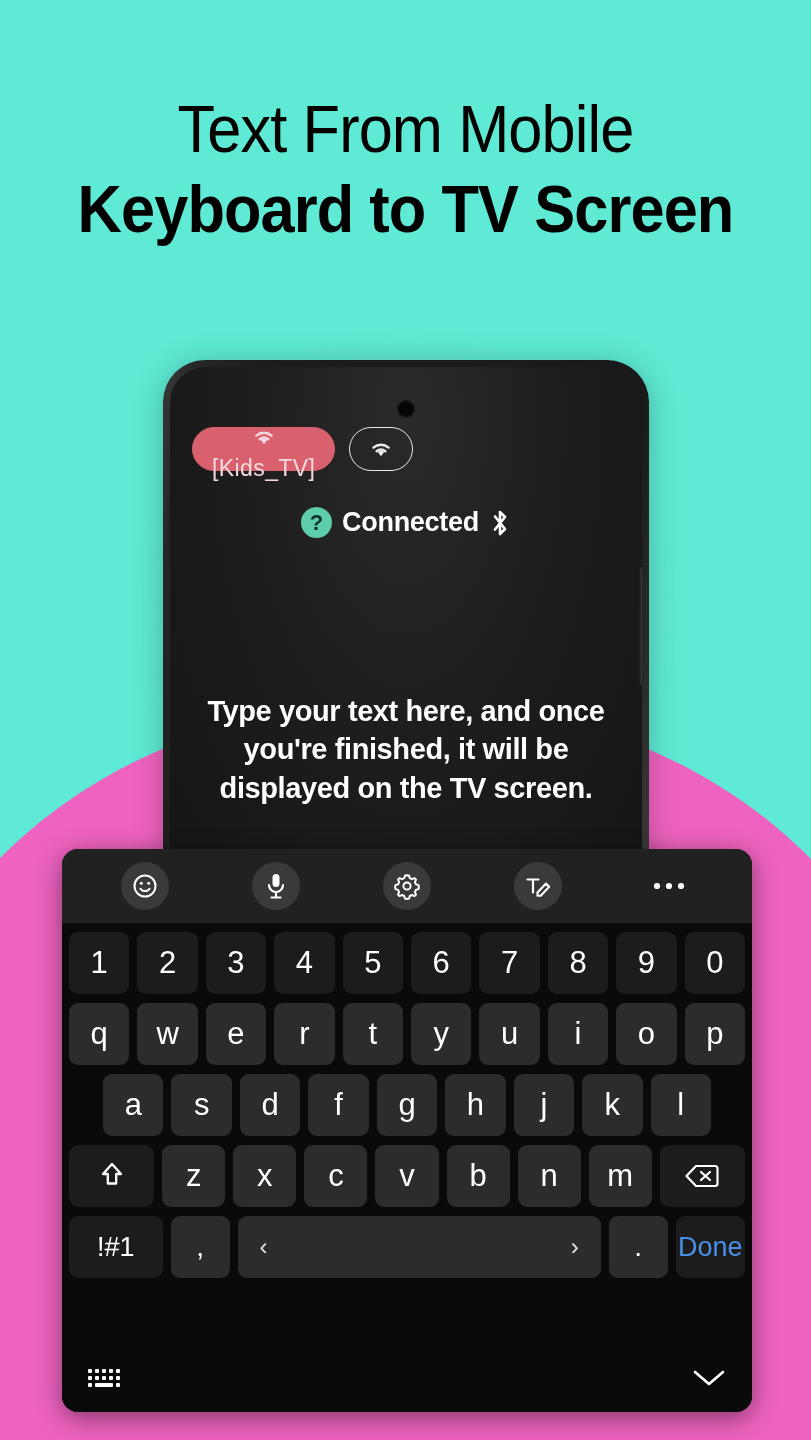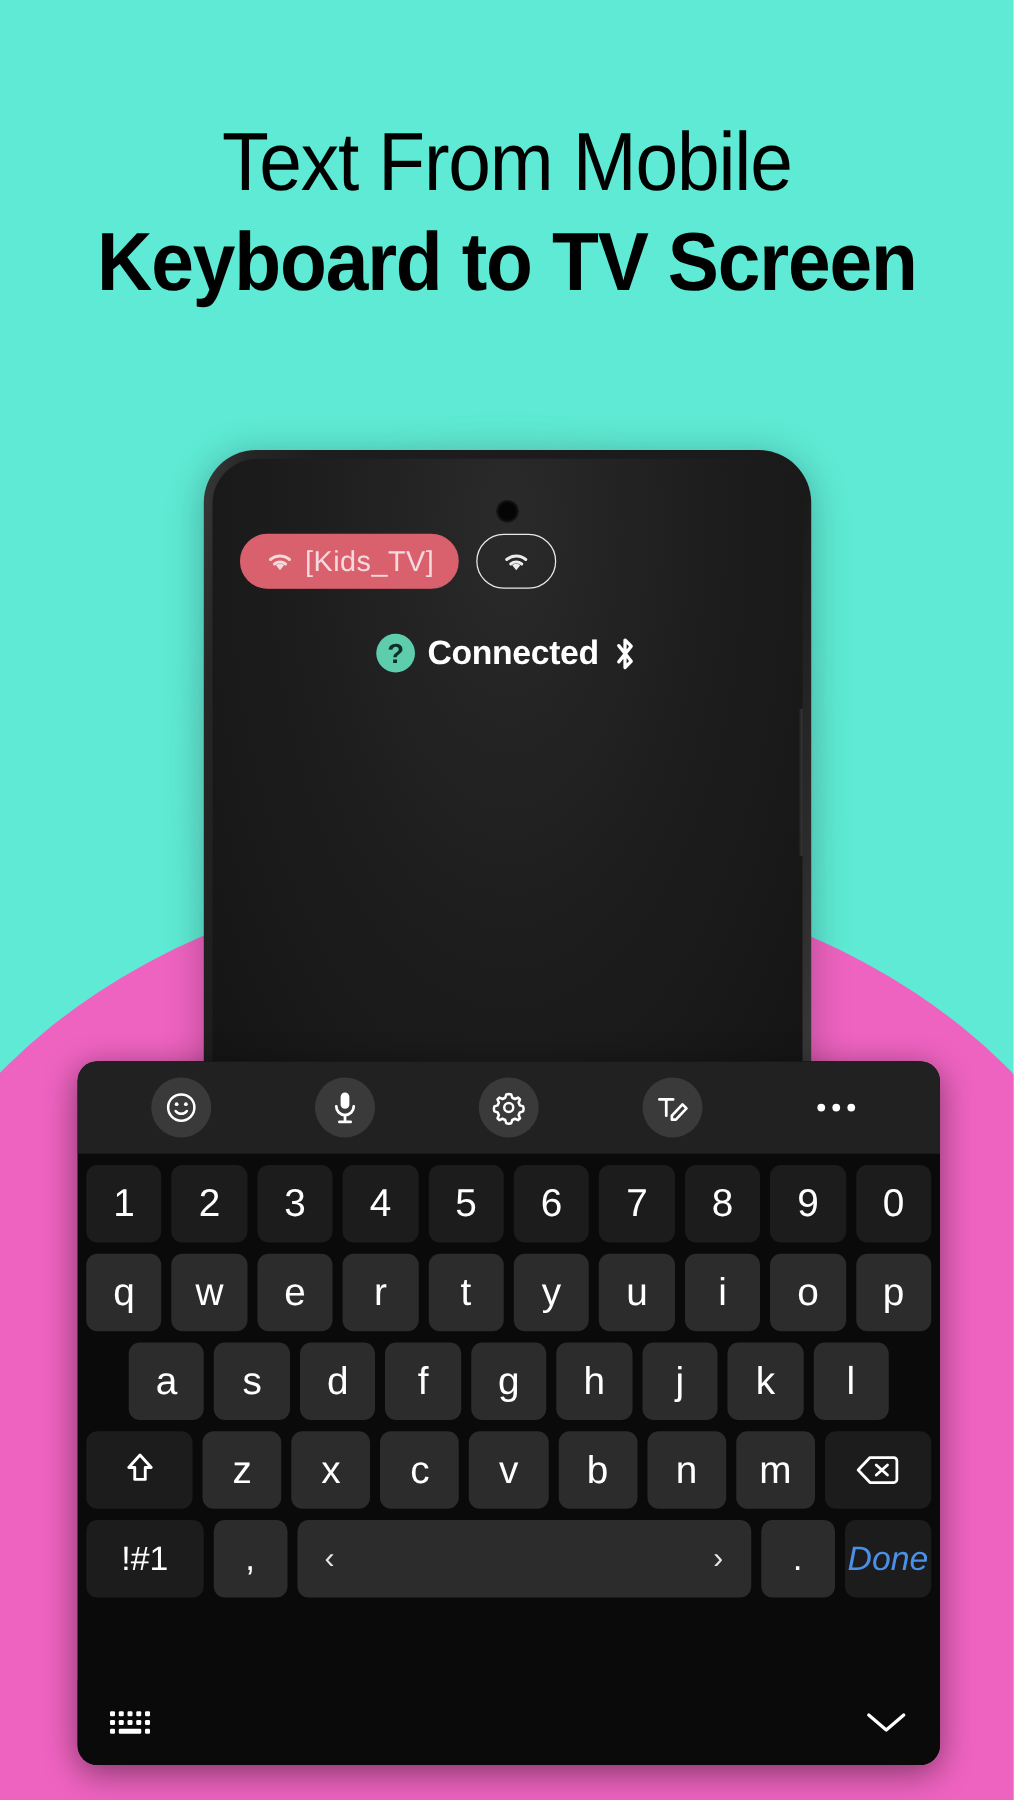--- a/index.html
+++ b/index.html
@@ -127,20 +127,21 @@
     border: 1.6px solid #e9e9e9;
     font-size: 23px;
     color: #ececec;
     letter-spacing: 0.4px;
     flex: none;
   }
   .chip.active {
     background: #d9616e;
     border-color: #d9616e;
     color: #f4dadd;
+    flex-direction: column;
   }
   .chip .wifi { flex: none; }
 
   
   .status-row {
     position: absolute;
     top: 140px;
     left: 0;
     width: 100%;
     display: flex;
@@ -250,21 +251,21 @@
     flex: 4.6 1 0;
     display: flex;
     align-items: center;
     justify-content: space-between;
     padding: 0 22px;
     font-size: 21px;
     color: #e6e6e6;
   }
   .key.space .lang { flex: 1; text-align: center; }
   .key.space .arrow { font-size: 24px; color: #e6e6e6; }
-  .key.done { color: #4a90e8; font-size: 27px; background: #1c1c1c; font-style: italic; }
+  .key.done { color: #4a90e8; font-size: 27px; background: #1c1c1c; }
   .key.comma, .key.period { flex: 0.85 1 0; font-size: 28px; }
   .key.symbols { flex: 1.35 1 0; font-size: 27px; }
   .key.shift, .key.backspace { flex: 1.35 1 0; background: #1c1c1c; }
 
   .kb-bottom {
     height: 68px;
     background: #0a0a0a;
     display: flex;
     align-items: center;
     justify-content: space-between;
@@ -319,20 +320,21 @@
       </div>
 
       <div class="status-row">
         <span class="status-q">?</span>
         <span class="status-text">Connected</span>
         <svg width="22" height="30" viewBox="0 0 22 30">
           <path d="M6 8.5L16 21 11 26V4l5 5L6 21.5" stroke="#ffffff" stroke-width="2.6" fill="none" stroke-linejoin="round" stroke-linecap="round"></path>
         </svg>
       </div>
 
+      <div class="prompt">Type your text here, and once you're finished, it will be displayed on the TV screen.</div>
 
       <div class="side-button"></div>
     </div>
   </div>
 
   <div class="keyboard">
 
     <div class="kb-toolbar">
       <div class="tool-btn">
         <svg width="28" height="28" viewBox="0 0 28 28">

